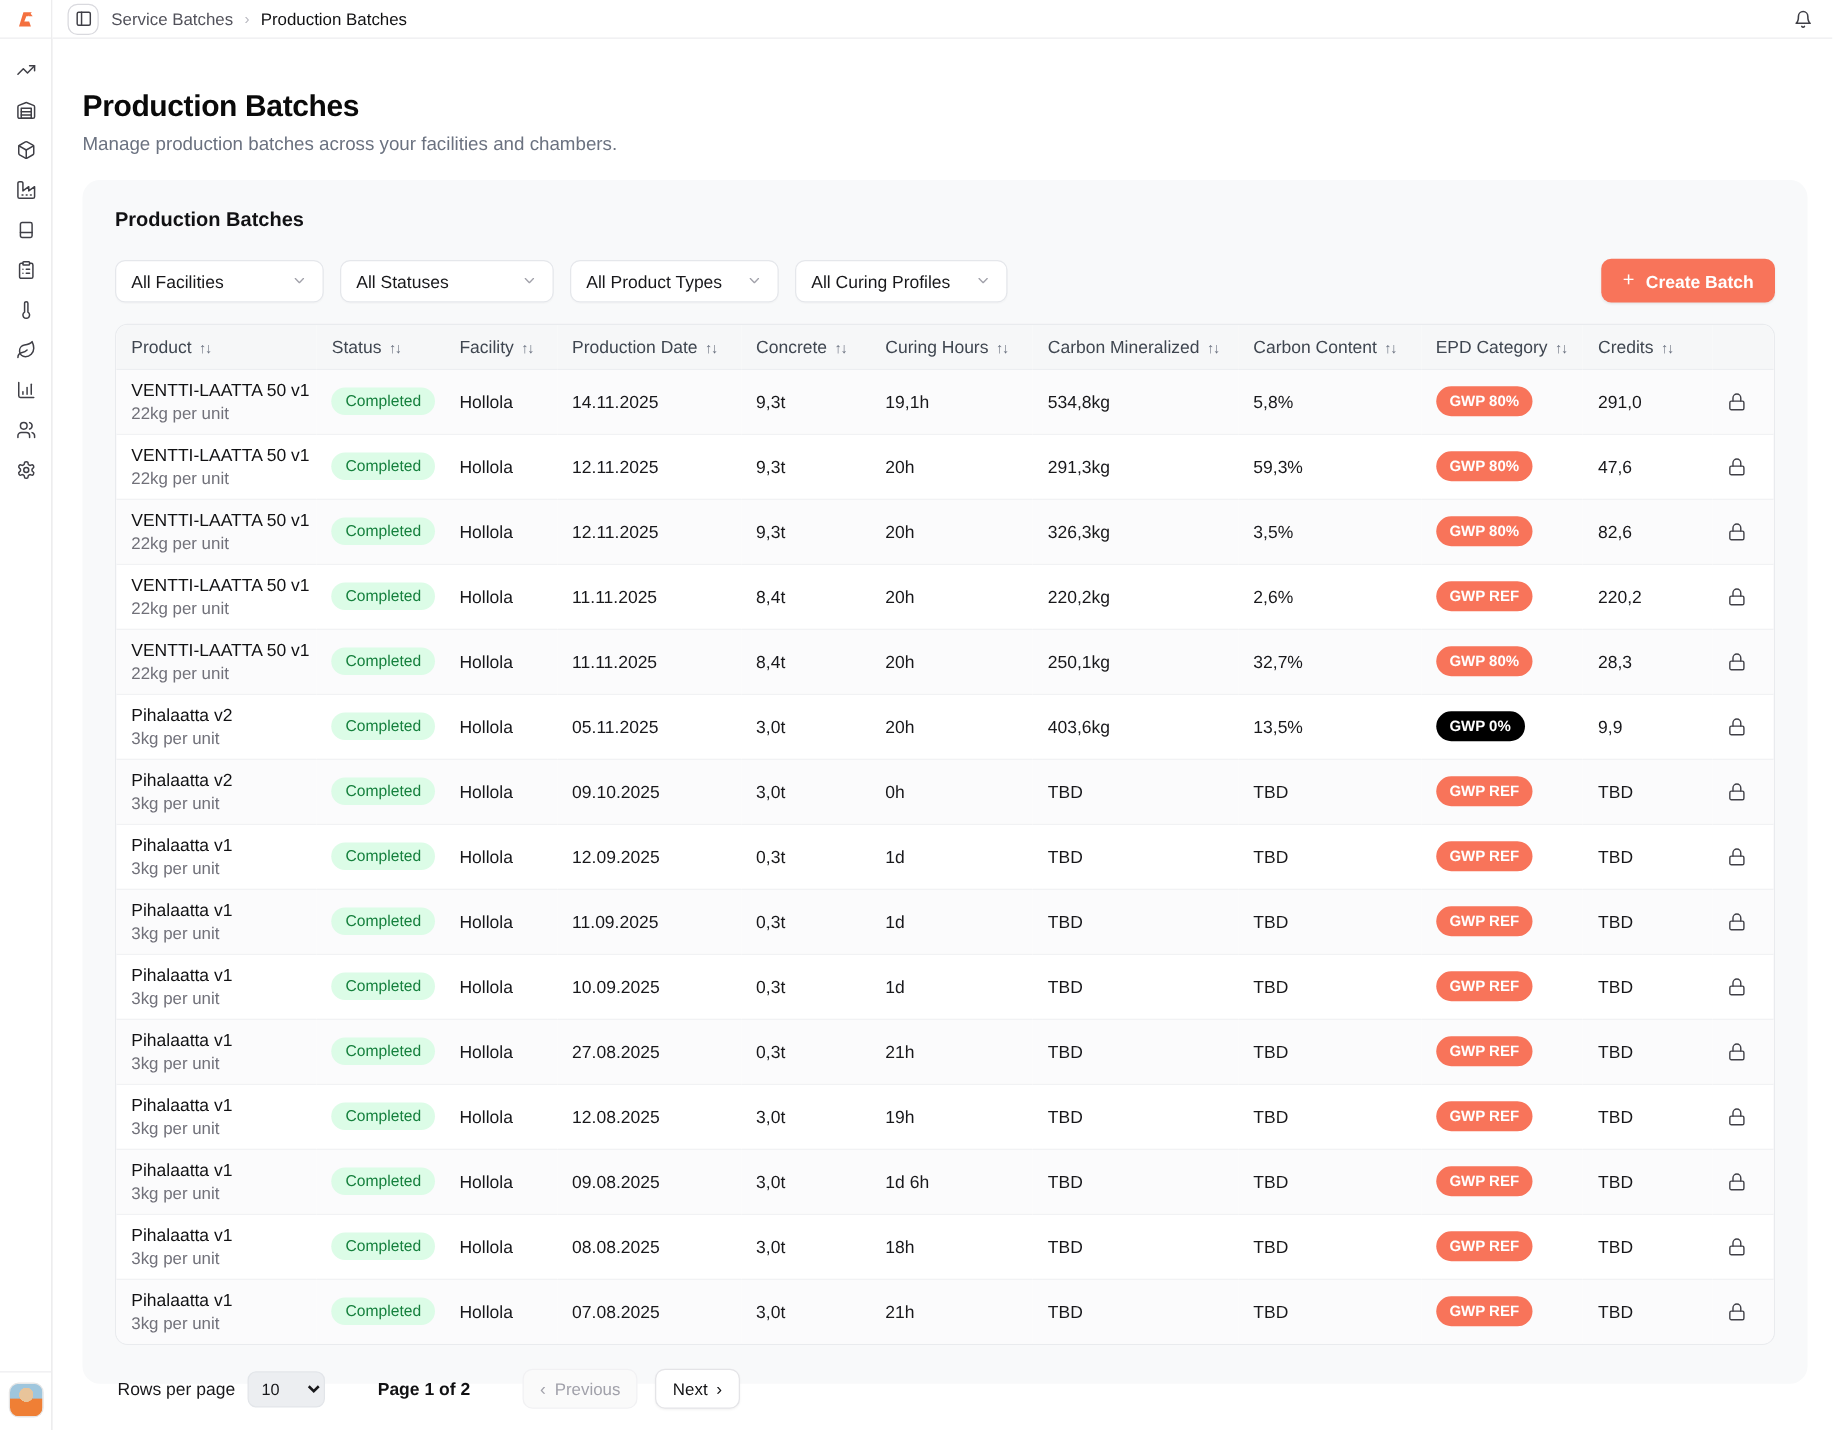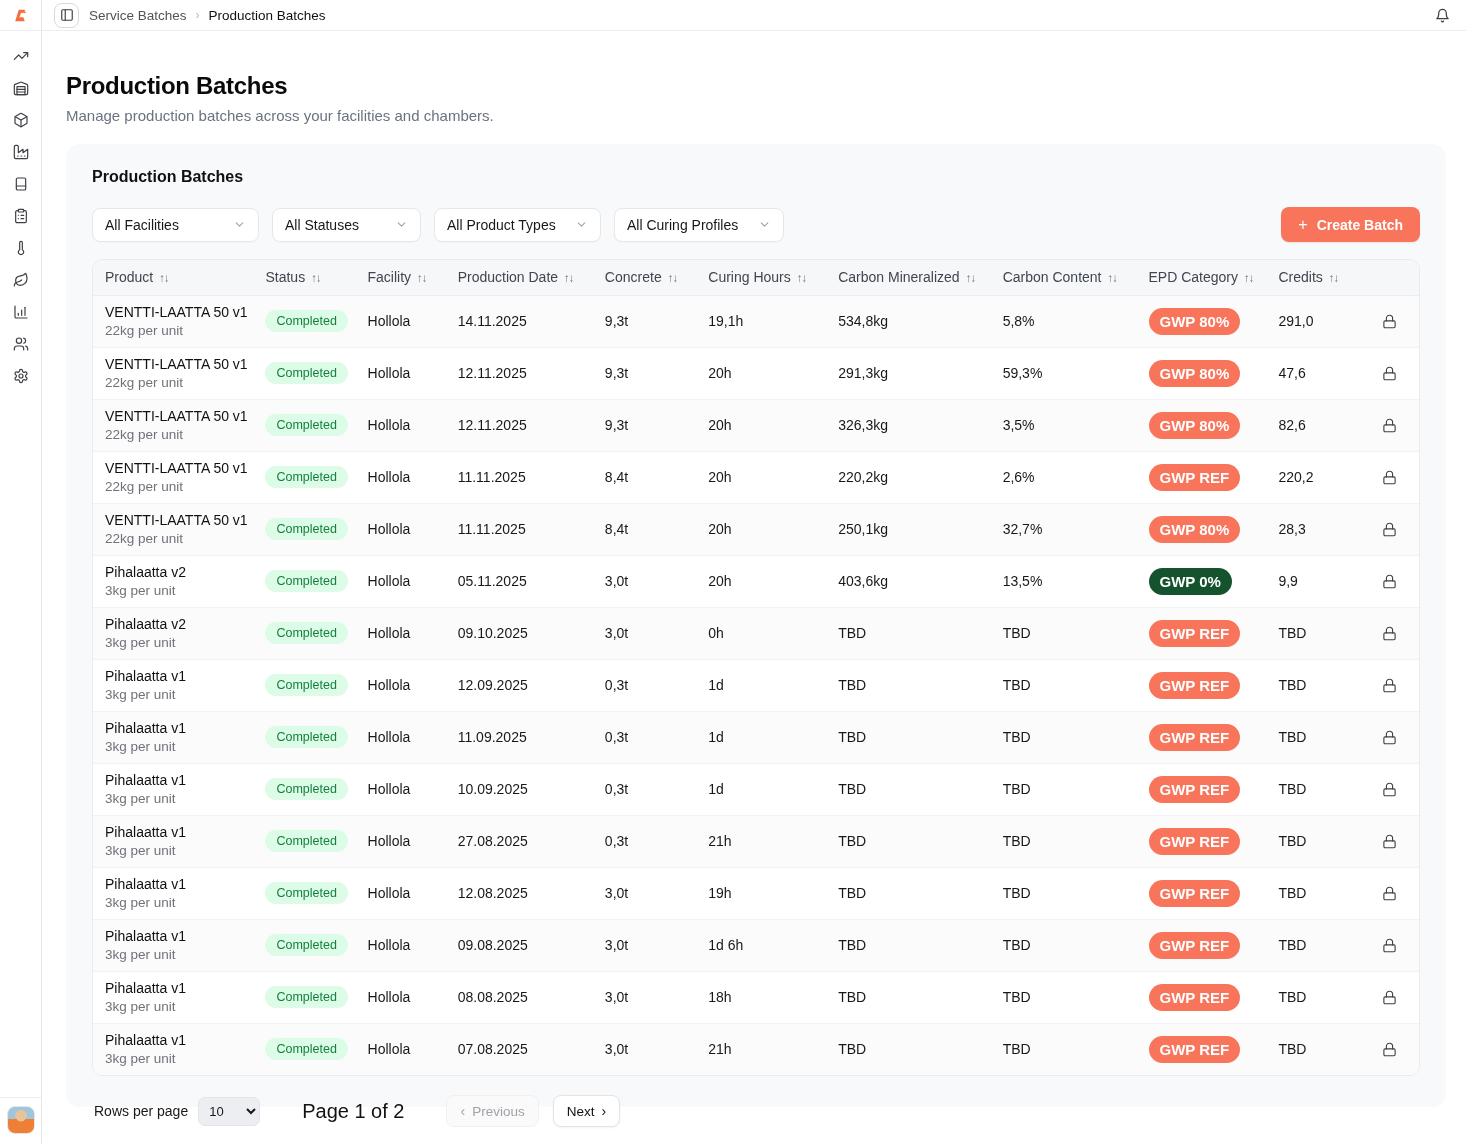--- a/index.html
+++ b/index.html
@@ -72,21 +72,21 @@
 
   .filter-row { display:flex; align-items:center; margin-top:21px; gap:13px; }
   .filter-select {
     height:34px; background:#fff; border:1px solid #e5e7eb; border-radius:8px;
     display:flex; align-items:center; justify-content:space-between;
     padding:0 12px; font-size:14px; color:#18181b; cursor:pointer;
     box-shadow:0 1px 1px rgba(0,0,0,0.02);
   }
   .filter-select .chev { color:#a1a1aa; margin-left:10px; display:flex; }
   .filter-select .chev svg { width:13px; height:13px; }
-  .f-w1{width:167px}.f-w2{width:149px}.f-w3{width:167px}.f-w4{width:170px}
+  .f-w1{width:167px}.f-w2{width:171px}.f-w3{width:167px}.f-w4{width:170px}
   .filter-spacer { flex:1; }
   .create-btn {
     height:35px; border:none; border-radius:8px; padding:0 17px;
     color:#fff; font-size:14px; font-weight:600; font-family:inherit;
     display:flex; align-items:center; gap:9px; cursor:pointer;
     box-shadow:0 1px 2px rgba(0,0,0,0.08);
   }
   .create-btn .plus { font-size:16px; font-weight:400; line-height:1; }
 
   
@@ -112,34 +112,34 @@
   tbody tr:nth-child(odd) td { background:#fbfbfc; }
   tbody tr:last-child td { border-bottom:none; }
   .prod-name { font-weight:500; color:#111113; }
   .prod-unit { color:#71717a; font-size:13.5px; margin-top:3px; }
   .status-pill {
     display:inline-block; padding:4px 11px; border-radius:999px;
     font-size:12.5px; font-weight:500;
   }
   .epd-pill {
     display:inline-block; padding:5px 11px; border-radius:999px;
-    font-size:15px; font-weight:700; color:#fff;
+    font-size:12px; font-weight:700; color:#fff;
   }
   .lock-btn { background:none; border:none; color:#3f3f46; cursor:pointer; display:flex; }
   .lock-btn svg { width:15px; height:15px; }
 
   
   .card-footer { display:flex; align-items:center; height:70px; padding:0 2px; }
   .sel-text { font-size:13.5px; color:#6b7280; flex:1; }
   .rpp-label { font-size:14px; color:#18181b; margin-right:10px; }
   .rpp-select {
     width:62px; height:29px; background:#eceef1; border:1px solid #e2e5e9; border-radius:7px;
     font-size:13px; font-family:inherit; color:#18181b; padding:0 6px; cursor:pointer;
   }
-  .page-label { font-size:20px; font-weight:400; color:#111113; margin:0 42px 0 42px; }
+  .page-label { font-size:14px; font-weight:700; color:#111113; margin:0 42px 0 42px; }
   .pg-btn {
     height:32px; border-radius:8px; font-size:13.5px; font-family:inherit;
     display:inline-flex; align-items:center; gap:7px; padding:0 13px; cursor:pointer;
   }
   .pg-prev { background:#fafafa; border:1px solid #f1f1f3; color:#a1a1aa; margin-right:14px; }
   .pg-next { background:#fff; border:1px solid #e4e4e7; color:#111113; box-shadow:0 1px 2px rgba(0,0,0,0.05); }
   .pg-chev { font-size:14px; }
 </style>
 </head>
 <body>
@@ -492,21 +492,21 @@
                     <div class="prod-name">Pihalaatta v2</div>
                     <div class="prod-unit">3kg per unit</div>
                   </td>
                   <td><span class="status-pill" style="background:#DCFCE7;color:#15803D">Completed</span></td>
                   <td>Hollola</td>
                   <td>05.11.2025</td>
                   <td>3,0t</td>
                   <td>20h</td>
                   <td>403,6kg</td>
                   <td>13,5%</td>
-                  <td><span class="epd-pill" style="background:#14532d">GWP 0%</span></td>
+                  <td><span class="epd-pill" style="background:#000000">GWP 0%</span></td>
                   <td>9,9</td>
                   <td>
                     <button class="lock-btn">
                       <span style="display:flex">
                         <svg viewBox="0 0 24 24" fill="none" stroke="currentColor" stroke-width="1.8" stroke-linecap="round" stroke-linejoin="round">
                           <rect x="3" y="11" width="18" height="11" rx="2"></rect>
                           <path d="M7 11V7a5 5 0 0 1 10 0v4"></path>
                         </svg>
                       </span>
                     </button>

